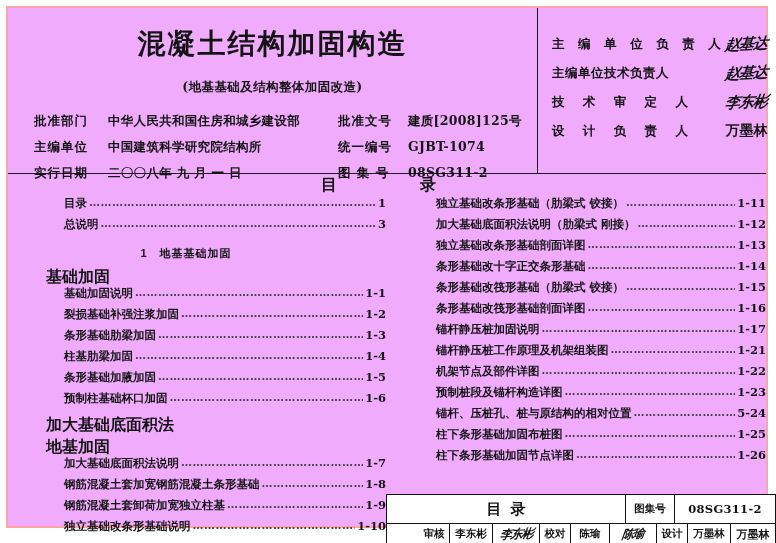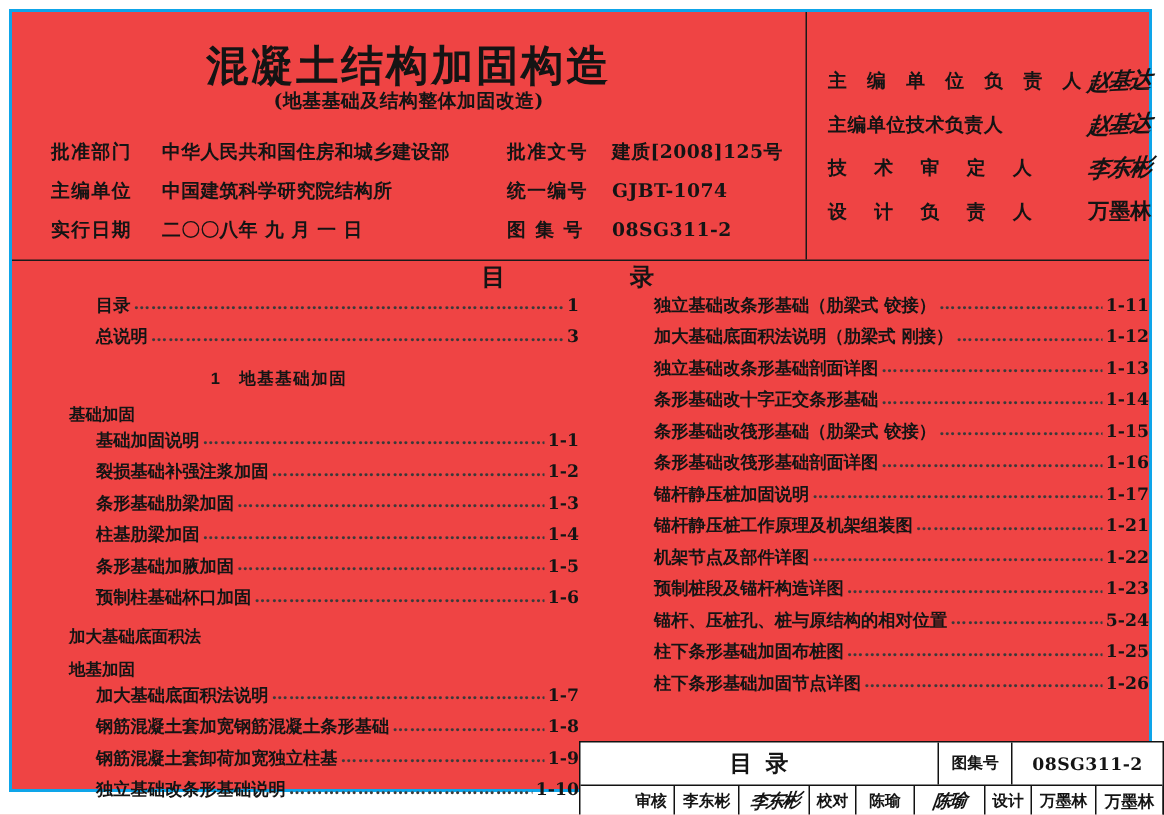--- a/index.html
+++ b/index.html
@@ -18,22 +18,22 @@
   }
 
   
   #sheet {
     position: absolute;
     left: 6px;
     top: 6px;
     width: 762px;
     height: 522px;
     box-sizing: border-box;
-    border: 2px solid #0ea5e9;
-    background: #ef4444;
+    border: 2px solid #fca5a5;
+    background: #f0abfc;
   }
 
   
   .header-band {
     position: absolute;
     left: 0; top: 0;
     width: 100%;
     height: 166px;
     box-sizing: border-box;
     border-bottom: 1.6px solid #1a1a1a;
@@ -59,21 +59,21 @@
     letter-spacing: 2px;
     margin-top: 20px;
     line-height: 1.12;
     font-family: "DejaVu Sans", "Liberation Sans", sans-serif;
   }
   .doc-subtitle {
     text-align: center;
     font-size: 12.5px;
     font-weight: 600;
     letter-spacing: 0.4px;
-    margin-top: 0;
+    margin-top: 20px;
     font-family: "DejaVu Serif", "Liberation Serif", serif;
   }
 
   .meta-table {
     margin-top: 12px;
     width: 100%;
     border-collapse: collapse;
     font-size: 12.5px;
     font-family: "DejaVu Serif", "Liberation Serif", serif;
   }
@@ -84,21 +84,21 @@
   }
   .mt-lbl  { width: 74px; padding-left: 26px !important; letter-spacing: 1px; font-weight: 600; margin-left: 32px;}
   .mt-val  { width: 230px; font-weight: 600; letter-spacing: 0.3px;}
   .mt-lbl2 { width: 70px; letter-spacing: 1px; font-weight: 600;}
   .mt-val2 { font-weight: 600; letter-spacing: 0.3px;}
 
   
   .sig-table {
     width: 100%;
     border-collapse: collapse;
-    margin-top: 32px;
+    margin-top: 22px;
     font-size: 12.5px;
     font-family: "DejaVu Serif", "Liberation Serif", serif;
   }
   .sig-table td { padding: 5px 0; vertical-align: middle; white-space: nowrap;}
   .sig-lbl {
     padding-left: 14px !important;
     width: 134px;
     font-weight: 600;
     letter-spacing: 0.5px;
   }
@@ -182,21 +182,21 @@
   .toc-row .t-page {
     flex: 0 0 auto;
     padding-left: 2px;
     font-family: "DejaVu Serif", "Liberation Serif", serif;
   }
 
   .toc-row.indent { padding-left: 38px; }
   .toc-row.indent-r { padding-left: 30px; }
 
   .toc-group {
-    font-size: 11px;
+    font-size: 16px;
     font-weight: 700;
     height: 22px;
     line-height: 22px;
     font-family: "DejaVu Sans", "Liberation Sans", sans-serif;
   }
   .toc-group.lvl0 { padding-left: 20px; }
   .toc-group.lvl0r { padding-left: 30px; }
   .toc-chapter {
     font-size: 11px;
     font-weight: 700;

